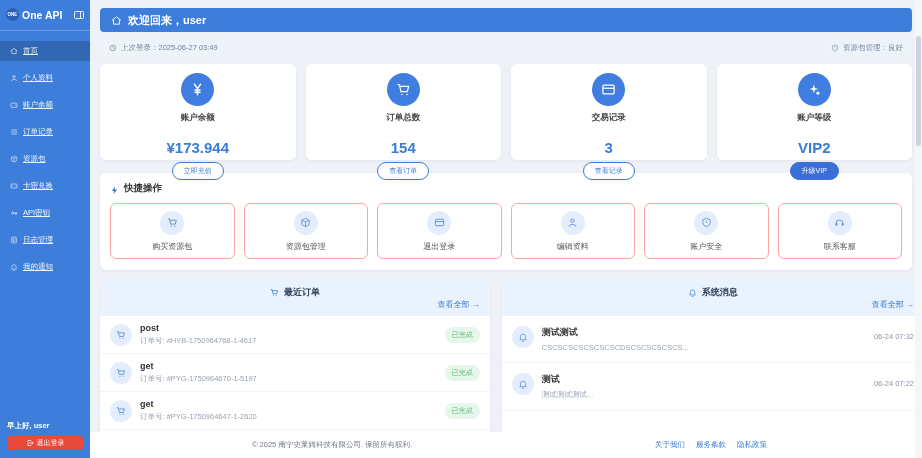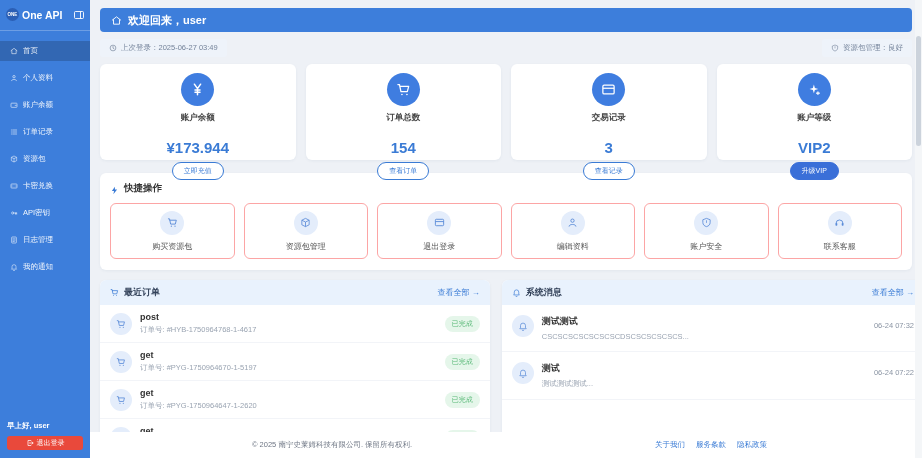--- a/index.html
+++ b/index.html
@@ -18,21 +18,21 @@
   .logo-row { display:flex; align-items:center; gap:3px; padding:8px 5px 9px 6px;
               border-bottom:1px solid rgba(255,255,255,.25);justify-content:flex-end; }
   .logo-badge { width:13px; height:13px; border-radius:50%; background:#2b5fb5;
                 color:#fff; font-size:4.5px; font-weight:bold; display:flex;
                 align-items:center; justify-content:center; flex:0 0 auto; }
   .logo-text { font-size:10.5px; font-weight:bold; white-space:nowrap; flex:1; }
   .collapse-btn { width:12px; height:12px; color:rgba(255,255,255,.9); flex:0 0 auto; cursor:pointer; }
   .menu { margin-top:10px; }
   .menu-item { display:flex; align-items:center; gap:5px; padding:0 4px 0 10px;
                height:20px; font-size:7.5px; color:rgba(255,255,255,.92);
-               white-space:nowrap; cursor:pointer; margin-bottom:7px; }
+               white-space:nowrap; cursor:pointer; margin-bottom:7px;text-decoration:underline; }
   .menu-item .mi { width:8px; height:8px; color:rgba(255,255,255,.85); flex:0 0 auto; }
   .menu-item.active { background:rgba(0,0,0,.18); }
   .sidebar-bottom { position:absolute; left:0; right:0; bottom:8px; padding:0 7px; }
   .greeting { font-size:7.5px; font-weight:bold; margin-bottom:5px; white-space:nowrap; }
   .logout-btn { width:100%; height:14px; background:#e9493b; border:none; border-radius:3px;
                 color:#fff; font-size:7px; display:flex; align-items:center; justify-content:center;
                 gap:3px; cursor:pointer; font-family:inherit; }
 
   
   .main { position:absolute; left:90px; top:0; right:0; bottom:0; padding:8px 10px 0 10px; }
@@ -65,21 +65,21 @@
   .qa-item { border:1px solid #fca5a5; border-radius:6px; height:56px; display:flex;
              flex-direction:column; align-items:center; justify-content:center; gap:6px;
              cursor:pointer; background:#fff; }
   .qa-icon { width:24px; height:24px; border-radius:50%; background:#e4edfb; color:#5a8bd8;
              display:flex; align-items:center; justify-content:center; }
   .qa-label { font-size:8px; color:#555; }
 
   
   .panels-row { margin-top:10px; display:grid; grid-template-columns:48% 52%; gap:12px; height:200px; }
   .panel { background:#fff; border-radius:6px 6px 0 0; box-shadow:0 1px 3px rgba(30,60,110,.06); overflow:hidden; }
-  .panel-header { background:#e9f2fd; padding:6px 10px; display:flex; align-items:center; }
+  .panel-header { background:#e9f2fd; padding:6px 10px; display:flex; align-items:center;flex-direction:column; }
   .panel-title { display:flex; align-items:center; gap:5px; font-size:9px; font-weight:bold; color:#33425a; }
   .panel-title .mi { color:#3a7bd5; }
   .view-all { margin-left:auto; font-size:8px; color:#3a7bd5; cursor:pointer; text-decoration:none; }
   .order-row { display:flex; align-items:center; gap:8px; padding:7px 10px; border-bottom:1px solid #f2f4f8; }
   .row-icon { width:22px; height:22px; border-radius:50%; background:#e4edfb; color:#5a8bd8;
               display:flex; align-items:center; justify-content:center; flex:0 0 auto; }
   .order-name { font-size:9px; color:#333; font-weight:bold; }
   .order-no { font-size:7.5px; color:#9aa4b2; margin-top:3px; }
   .status-badge { margin-left:auto; background:#e5f6ea; color:#58b877; font-size:7px;
                   padding:3px 7px; border-radius:999px; white-space:nowrap; }

